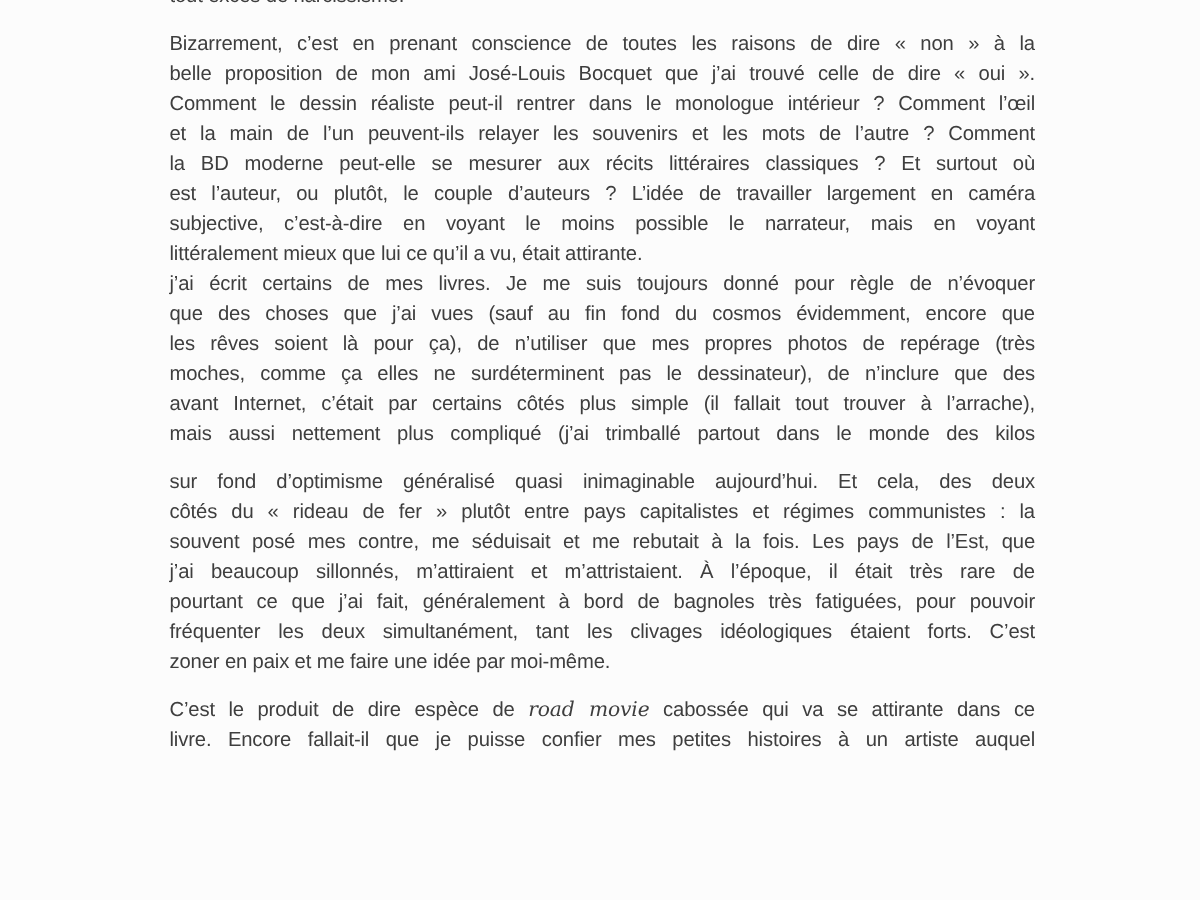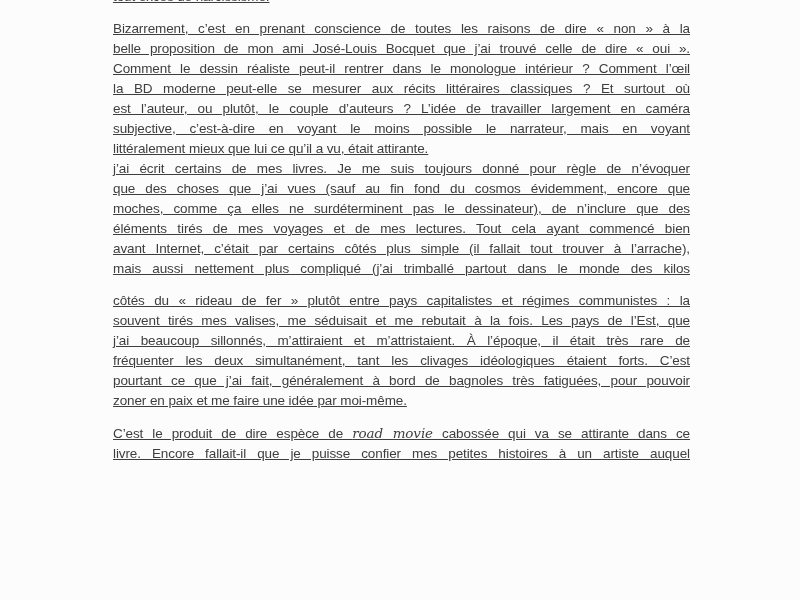--- a/index.html
+++ b/index.html
@@ -19,21 +19,20 @@
     left: 113px;
     width: 577px;
     font-family: "Liberation Sans", sans-serif;
     font-size: 13.5px;
     line-height: 20px;
     letter-spacing: -0.1px;
     color: #3e3e3e;
   }
   .para {
     margin: 0 0 12px 0;
-    text-decoration: underline;
   }
   .para.flush {
     margin-bottom: 0;
   }
   .line {
     text-align: justify;
     text-align-last: justify;
     white-space: normal;
   }
   .line.end {
@@ -50,41 +49,43 @@
 <div class="page-text">
 
   <div class="para">
     <div class="line end">tout excès de narcissisme.</div>
   </div>
 
   <div class="para flush">
     <div class="line">Bizarrement, c’est en prenant conscience de toutes les raisons de dire « non » à la</div>
     <div class="line">belle proposition de mon ami José-Louis Bocquet que j’ai trouvé celle de dire « oui ».</div>
     <div class="line">Comment le dessin réaliste peut-il rentrer dans le monologue intérieur ? Comment l’œil</div>
+    <div class="line">et la main de l’un peuvent-ils relayer les souvenirs et les mots de l’autre ? Comment</div>
     <div class="line">la BD moderne peut-elle se mesurer aux récits littéraires classiques ? Et surtout où</div>
     <div class="line">est l’auteur, ou plutôt, le couple d’auteurs ? L’idée de travailler largement en caméra</div>
     <div class="line">subjective, c’est-à-dire en voyant le moins possible le narrateur, mais en voyant</div>
     <div class="line end">littéralement mieux que lui ce qu’il a vu, était attirante.</div>
   </div>
 
   <div class="para">
     <div class="line">j’ai écrit certains de mes livres. Je me suis toujours donné pour règle de n’évoquer</div>
     <div class="line">que des choses que j’ai vues (sauf au fin fond du cosmos évidemment, encore que</div>
+    <div class="line">les rêves soient là pour ça), de n’utiliser que mes propres photos de repérage (très</div>
     <div class="line">moches, comme ça elles ne surdéterminent pas le dessinateur), de n’inclure que des</div>
-    <div class="line">éléments tirés de mes voyages et de mes lectures. Tout cela ayant commencé bien</div>
     <div class="line">avant Internet, c’était par certains côtés plus simple (il fallait tout trouver à l’arrache),</div>
     <div class="line">mais aussi nettement plus compliqué (j’ai trimballé partout dans le monde des kilos</div>
   </div>
 
   <div class="para">
+    <div class="line">sur fond d’optimisme généralisé quasi inimaginable aujourd’hui. Et cela, des deux</div>
     <div class="line">côtés du « rideau de fer » plutôt entre pays capitalistes et régimes communistes : la</div>
-    <div class="line">souvent tirés mes valises, me séduisait et me rebutait à la fois. Les pays de l’Est, que</div>
+    <div class="line">souvent posé mes contre, me séduisait et me rebutait à la fois. Les pays de l’Est, que</div>
     <div class="line">j’ai beaucoup sillonnés, m’attiraient et m’attristaient. À l’époque, il était très rare de</div>
+    <div class="line">pourtant ce que j’ai fait, généralement à bord de bagnoles très fatiguées, pour pouvoir</div>
     <div class="line">fréquenter les deux simultanément, tant les clivages idéologiques étaient forts. C’est</div>
-    <div class="line">pourtant ce que j’ai fait, généralement à bord de bagnoles très fatiguées, pour pouvoir</div>
     <div class="line end">zoner en paix et me faire une idée par moi-même.</div>
   </div>
 
   <div class="para">
     <div class="line"><span>C’est le produit de dire espèce de </span><span class="italic">road movie</span><span> cabossée qui va se attirante dans ce</span></div>
     <div class="line">livre. Encore fallait-il que je puisse confier mes petites histoires à un artiste auquel</div>
   </div>
 
 </div>
 

